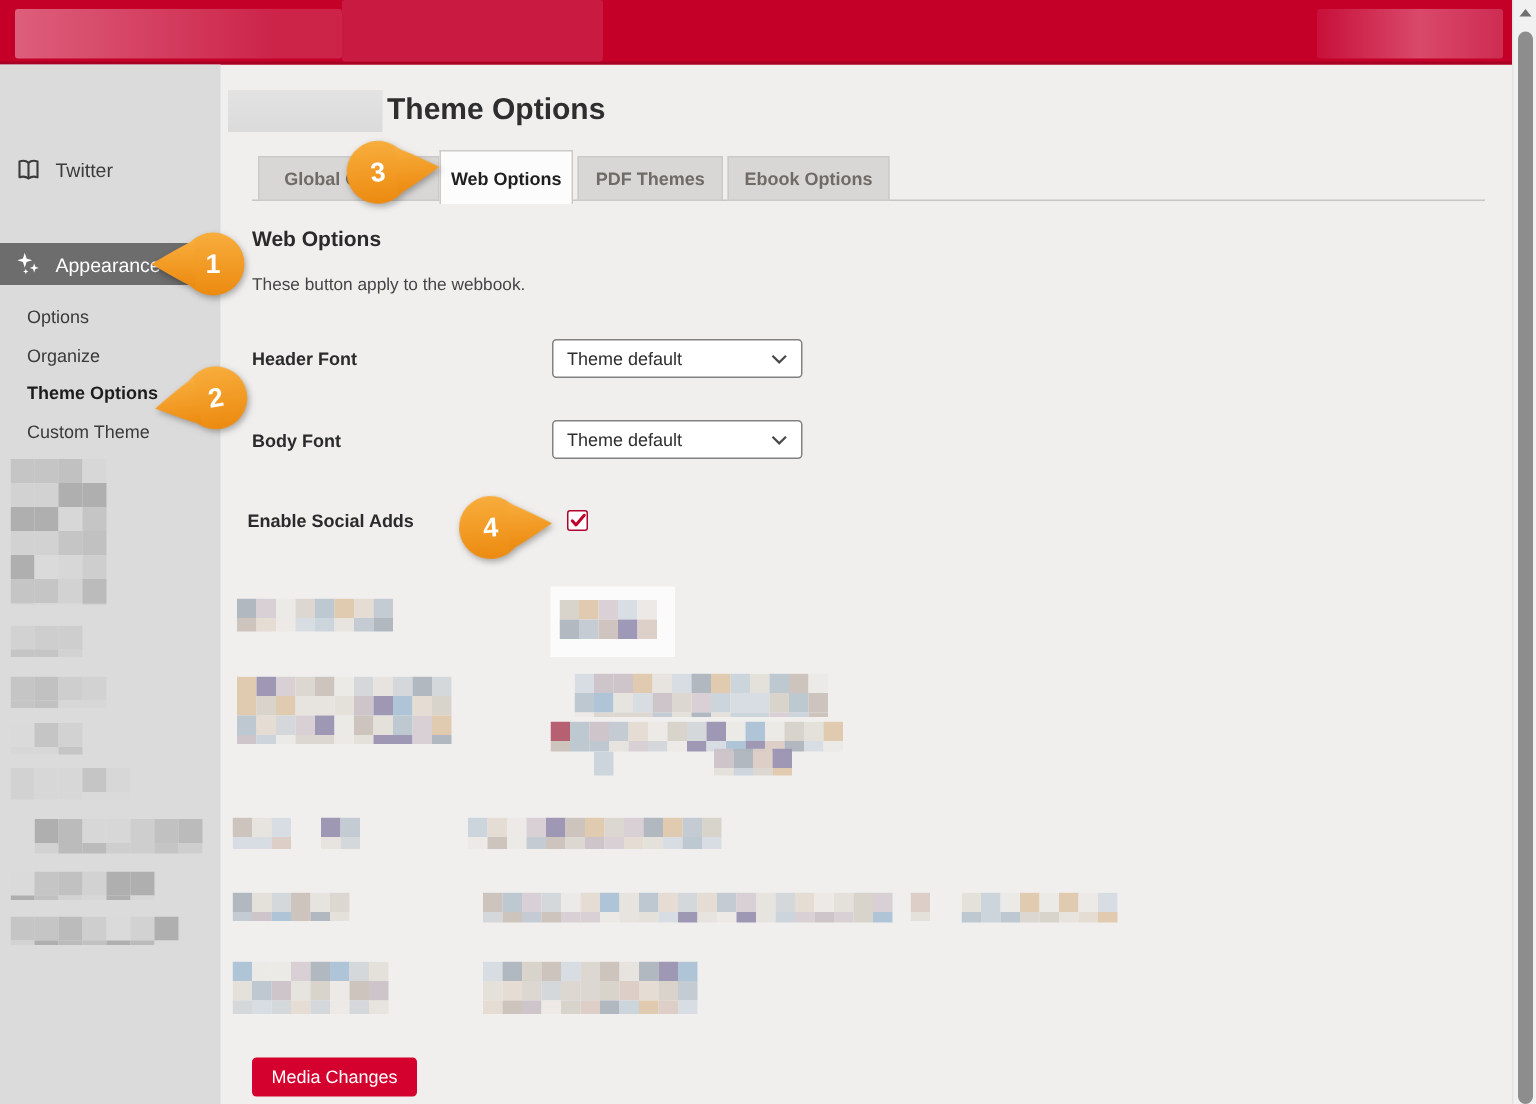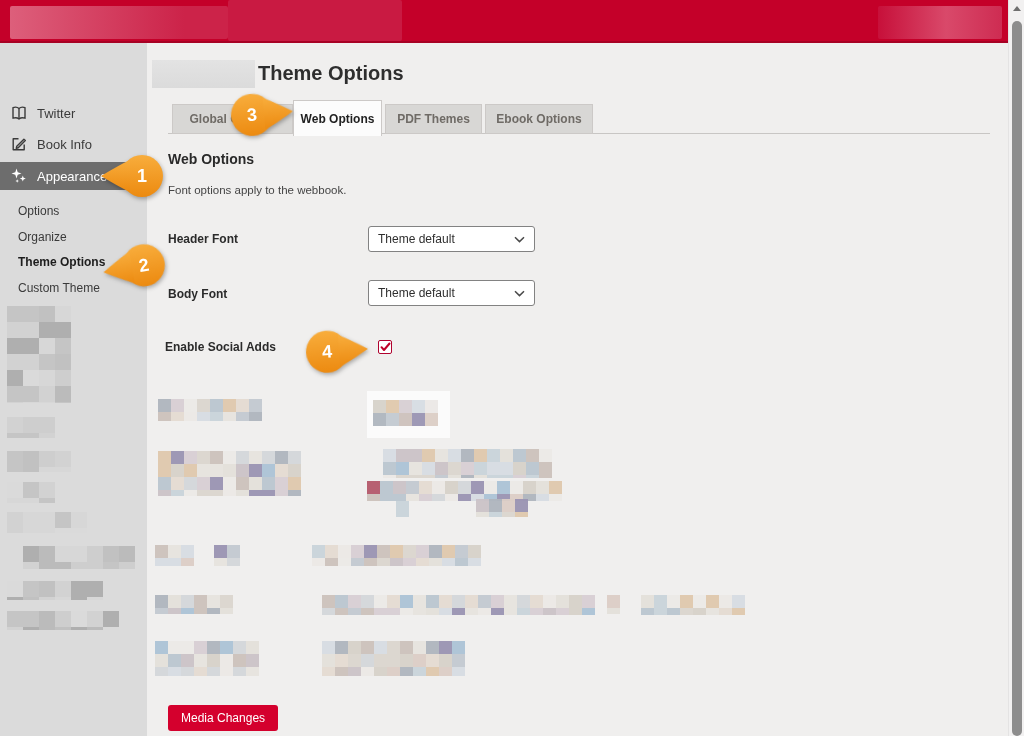--- a/index.html
+++ b/index.html
@@ -78,27 +78,20 @@
   </div>
 
   <div class="sidebar">
     <div class="side-item" style="top:56px;">
       <svg width="18" height="18" viewBox="0 0 18 18" fill="none" stroke="#3b3b3b" stroke-width="1.4" stroke-linejoin="round">
           <path d="M9 4.5 C7.4 3 4.8 3 3 3.6 V14.2 C4.8 13.6 7.4 13.7 9 15 C10.6 13.7 13.2 13.6 15 14.2 V3.6 C13.2 3 10.6 3 9 4.5 Z"></path>
           <path d="M9 4.5 V15"></path>
         </svg>
       <span>Twitter</span>
     </div>
-    <div class="side-item" style="top:87px;">
-      <svg width="18" height="18" viewBox="0 0 18 18" fill="none" stroke="#3b3b3b" stroke-width="1.4" stroke-linejoin="round">
-          <path d="M8.5 3.8 H3.2 V14.8 H14.2 V9.5"></path>
-          <path d="M6.8 11.3 L13.9 4.2 L15.3 5.6 L8.2 12.7 L6.3 13.2 Z"></path>
-        </svg>
-      <span>Book Info</span>
-    </div>
     <div class="side-item active" style="top:119px;">
       <svg width="18" height="18" viewBox="0 0 18 18" fill="#ffffff">
           <path d="M6.5 1.5 L7.7 5.3 L11.5 6.5 L7.7 7.7 L6.5 11.5 L5.3 7.7 L1.5 6.5 L5.3 5.3 Z"></path>
           <path d="M12.8 8.6 L13.6 10.8 L15.8 11.6 L13.6 12.4 L12.8 14.6 L12 12.4 L9.8 11.6 L12 10.8 Z"></path>
           <path d="M7.2 12.2 L7.7 13.5 L9 14 L7.7 14.5 L7.2 15.8 L6.7 14.5 L5.4 14 L6.7 13.5 Z"></path>
         </svg>
       <span>Appearance</span>
     </div>
 
     <div class="sub-item" style="top:159px;">
@@ -241,21 +234,21 @@
       <span>Web Options</span>
     </div>
   <div class="tab t-pdf">
       <span>PDF Themes</span>
     </div>
   <div class="tab t-ebook">
       <span>Ebook Options</span>
     </div>
 
   <div class="section-heading">Web Options</div>
-  <div class="section-desc">Font options apply to the webbook.</div>
+  <div class="section-desc">These button apply to the webbook.</div>
 
   <div class="field-label" style="left:168px; top:232px;">Header Font</div>
   <div class="select" style="left:368px; top:226px;">
     <span>Theme default</span>
     <svg width="11" height="7" viewBox="0 0 11 7" fill="none" stroke="#4a4a4a" stroke-width="1.5">
         <path d="M1 1.2 L5.5 5.6 L10 1.2"></path>
       </svg>
   </div>
 
   <div class="field-label" style="left:168px; top:287px;">Body Font</div>

